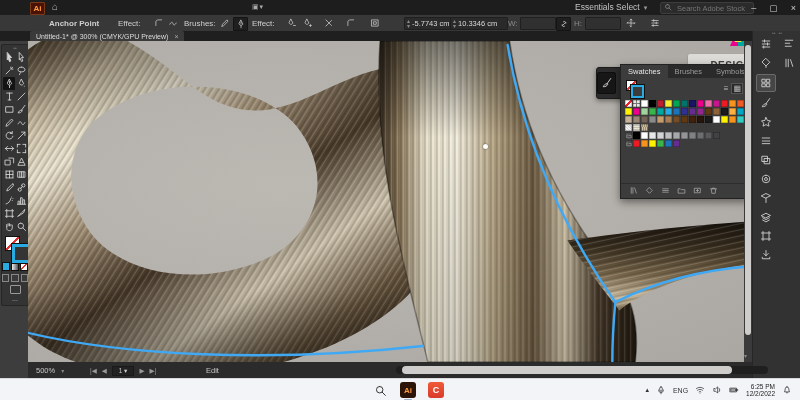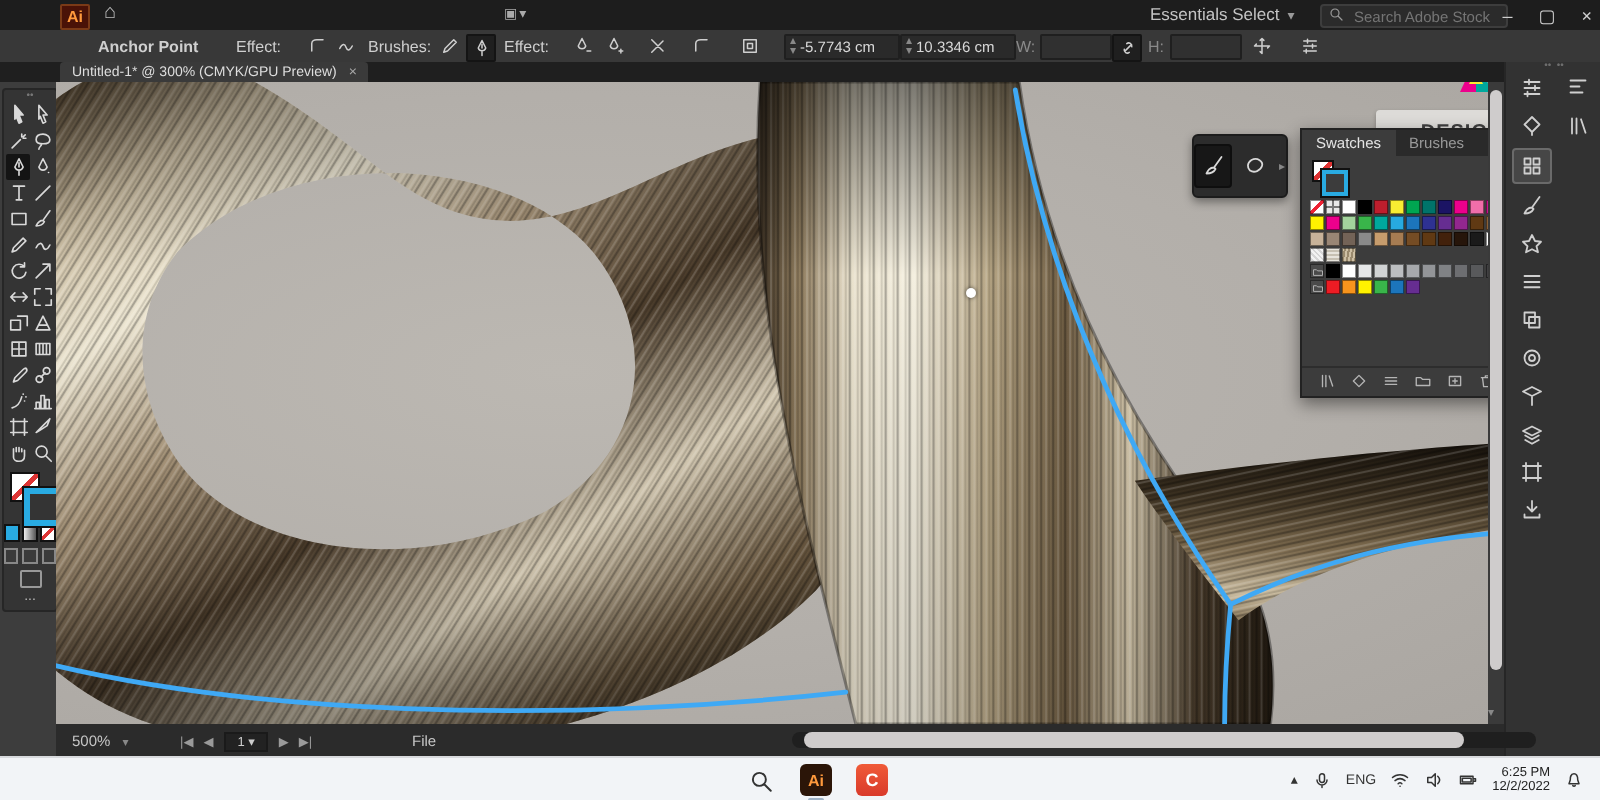--- a/index.html
+++ b/index.html
@@ -66,21 +66,21 @@
   #wm-brand{font-size:10px;font-weight:bold;color:#3f3f3f;letter-spacing:.5px}
   #wm-suffix{font-size:10px;font-weight:bold;color:#00a99d}
   #wm-phone{font-size:6px;font-weight:bold;color:#f15a24;text-align:right}
   
   #float-tools{position:absolute;left:568px;top:26px;width:46px;height:30px;background:#2c2c2c;border:1px solid #1c1c1c;
     border-radius:3px;display:flex;align-items:center;justify-content:center;gap:3px;box-shadow:0 2px 5px rgba(0,0,0,.4)}
   .ft-btn{width:17px;height:20px;display:flex;align-items:center;justify-content:center;border-radius:2px}
   .ft-btn.sel{background:#171717;border:1px solid #0e0e0e}
   #float-tools .chev{color:#888;font-size:6px}
   
-  #swatches-panel{position:absolute;left:622px;top:23px;width:127px;height:133px;background:#3c3c3c;border:1px solid #222;
+  #swatches-panel{position:absolute;left:592px;top:23px;width:127px;height:133px;background:#3c3c3c;border:1px solid #222;
     box-shadow:0 3px 8px rgba(0,0,0,.45);font-size:7.5px;color:#ccc}
   #sw-tabs{height:13px;background:#2a2a2a;display:flex;align-items:stretch}
   .sw-tab{padding:0 7px;display:flex;align-items:center;color:#9a9a9a}
   .sw-tab.active{background:#3c3c3c;color:#e4e4e4}
   #sw-fsrow{height:20px;display:flex;align-items:center;padding:0 5px}
   #sw-fs{position:relative;width:18px;height:16px}
   #sw-fill{position:absolute;left:0;top:0;width:9px;height:9px;background:linear-gradient(135deg,#fff 40%,#d33 40%,#d33 60%,#fff 60%);border:1px solid #111}
   #sw-stroke{position:absolute;left:5px;top:5px;width:9px;height:9px;border:2px solid #29abe2;background:#3c3c3c;box-shadow:0 0 0 1px #111}
   #sw-views{margin-left:auto;display:flex;gap:3px;align-items:center;color:#bbb;font-size:8px}
   #sw-views .grid-view{background:#2a2a2a;border:1px solid #555;padding:0 1px}
@@ -191,21 +191,21 @@
   <span class="cb-icon" style="left:344px">
       <svg width="10" height="10" viewBox="0 0 16 16">
         <path d="M3 12 V6 C3 4 5 3 7 3 H12" fill="none" stroke="#cfcfcf" stroke-width="1.2" stroke-linecap="round" stroke-linejoin="round"></path>
       </svg>
     </span>
   <span class="cb-icon" style="left:364px;width:22px">
       <svg width="10" height="10" viewBox="0 0 16 16">
         <path d="M3 3 H13 V13 H3 Z M6 6 H10 V10 H6 Z" fill="none" stroke="#cfcfcf" stroke-width="1.2" stroke-linecap="round" stroke-linejoin="round"></path>
       </svg>
     </span>
-  <span class="cb-field" style="left:392px;width:52px">
+  <span class="cb-field" style="left:404px;width:52px">
       <span class="stepper">▴<br>▾</span>
       <span>-5.7743 cm</span>
     </span>
   <span class="cb-field" style="left:450px;width:52px">
       <span class="stepper">▴<br>▾</span>
       <span>10.3346 cm</span>
     </span>
   <span class="lbl dim" style="left:508px">W:</span>
   <span class="cb-field dim" style="left:520px;width:30px"></span>
   <span class="cb-icon pressed" style="left:556px">
@@ -721,21 +721,21 @@
 
 <div id="statusbar">
   <span id="sb-zoom"><span>500%</span><span class="chev">▾</span></span>
   <span id="sb-nav">
     <span>|◀</span>
     <span>◀</span>
     <span id="sb-artboard"><span>1</span> ▾</span>
     <span>▶</span>
     <span>▶|</span>
   </span>
-  <span id="sb-tool">File</span>
+  <span id="sb-tool">Edit</span>
   <div id="hscroll">
       <div id="hthumb"></div>
     </div>
 </div>
 <div id="vscroll">
     <div id="vthumb"></div>
   </div>
 <div id="corner-chev">▾</div>
 
 <div id="taskbar">

